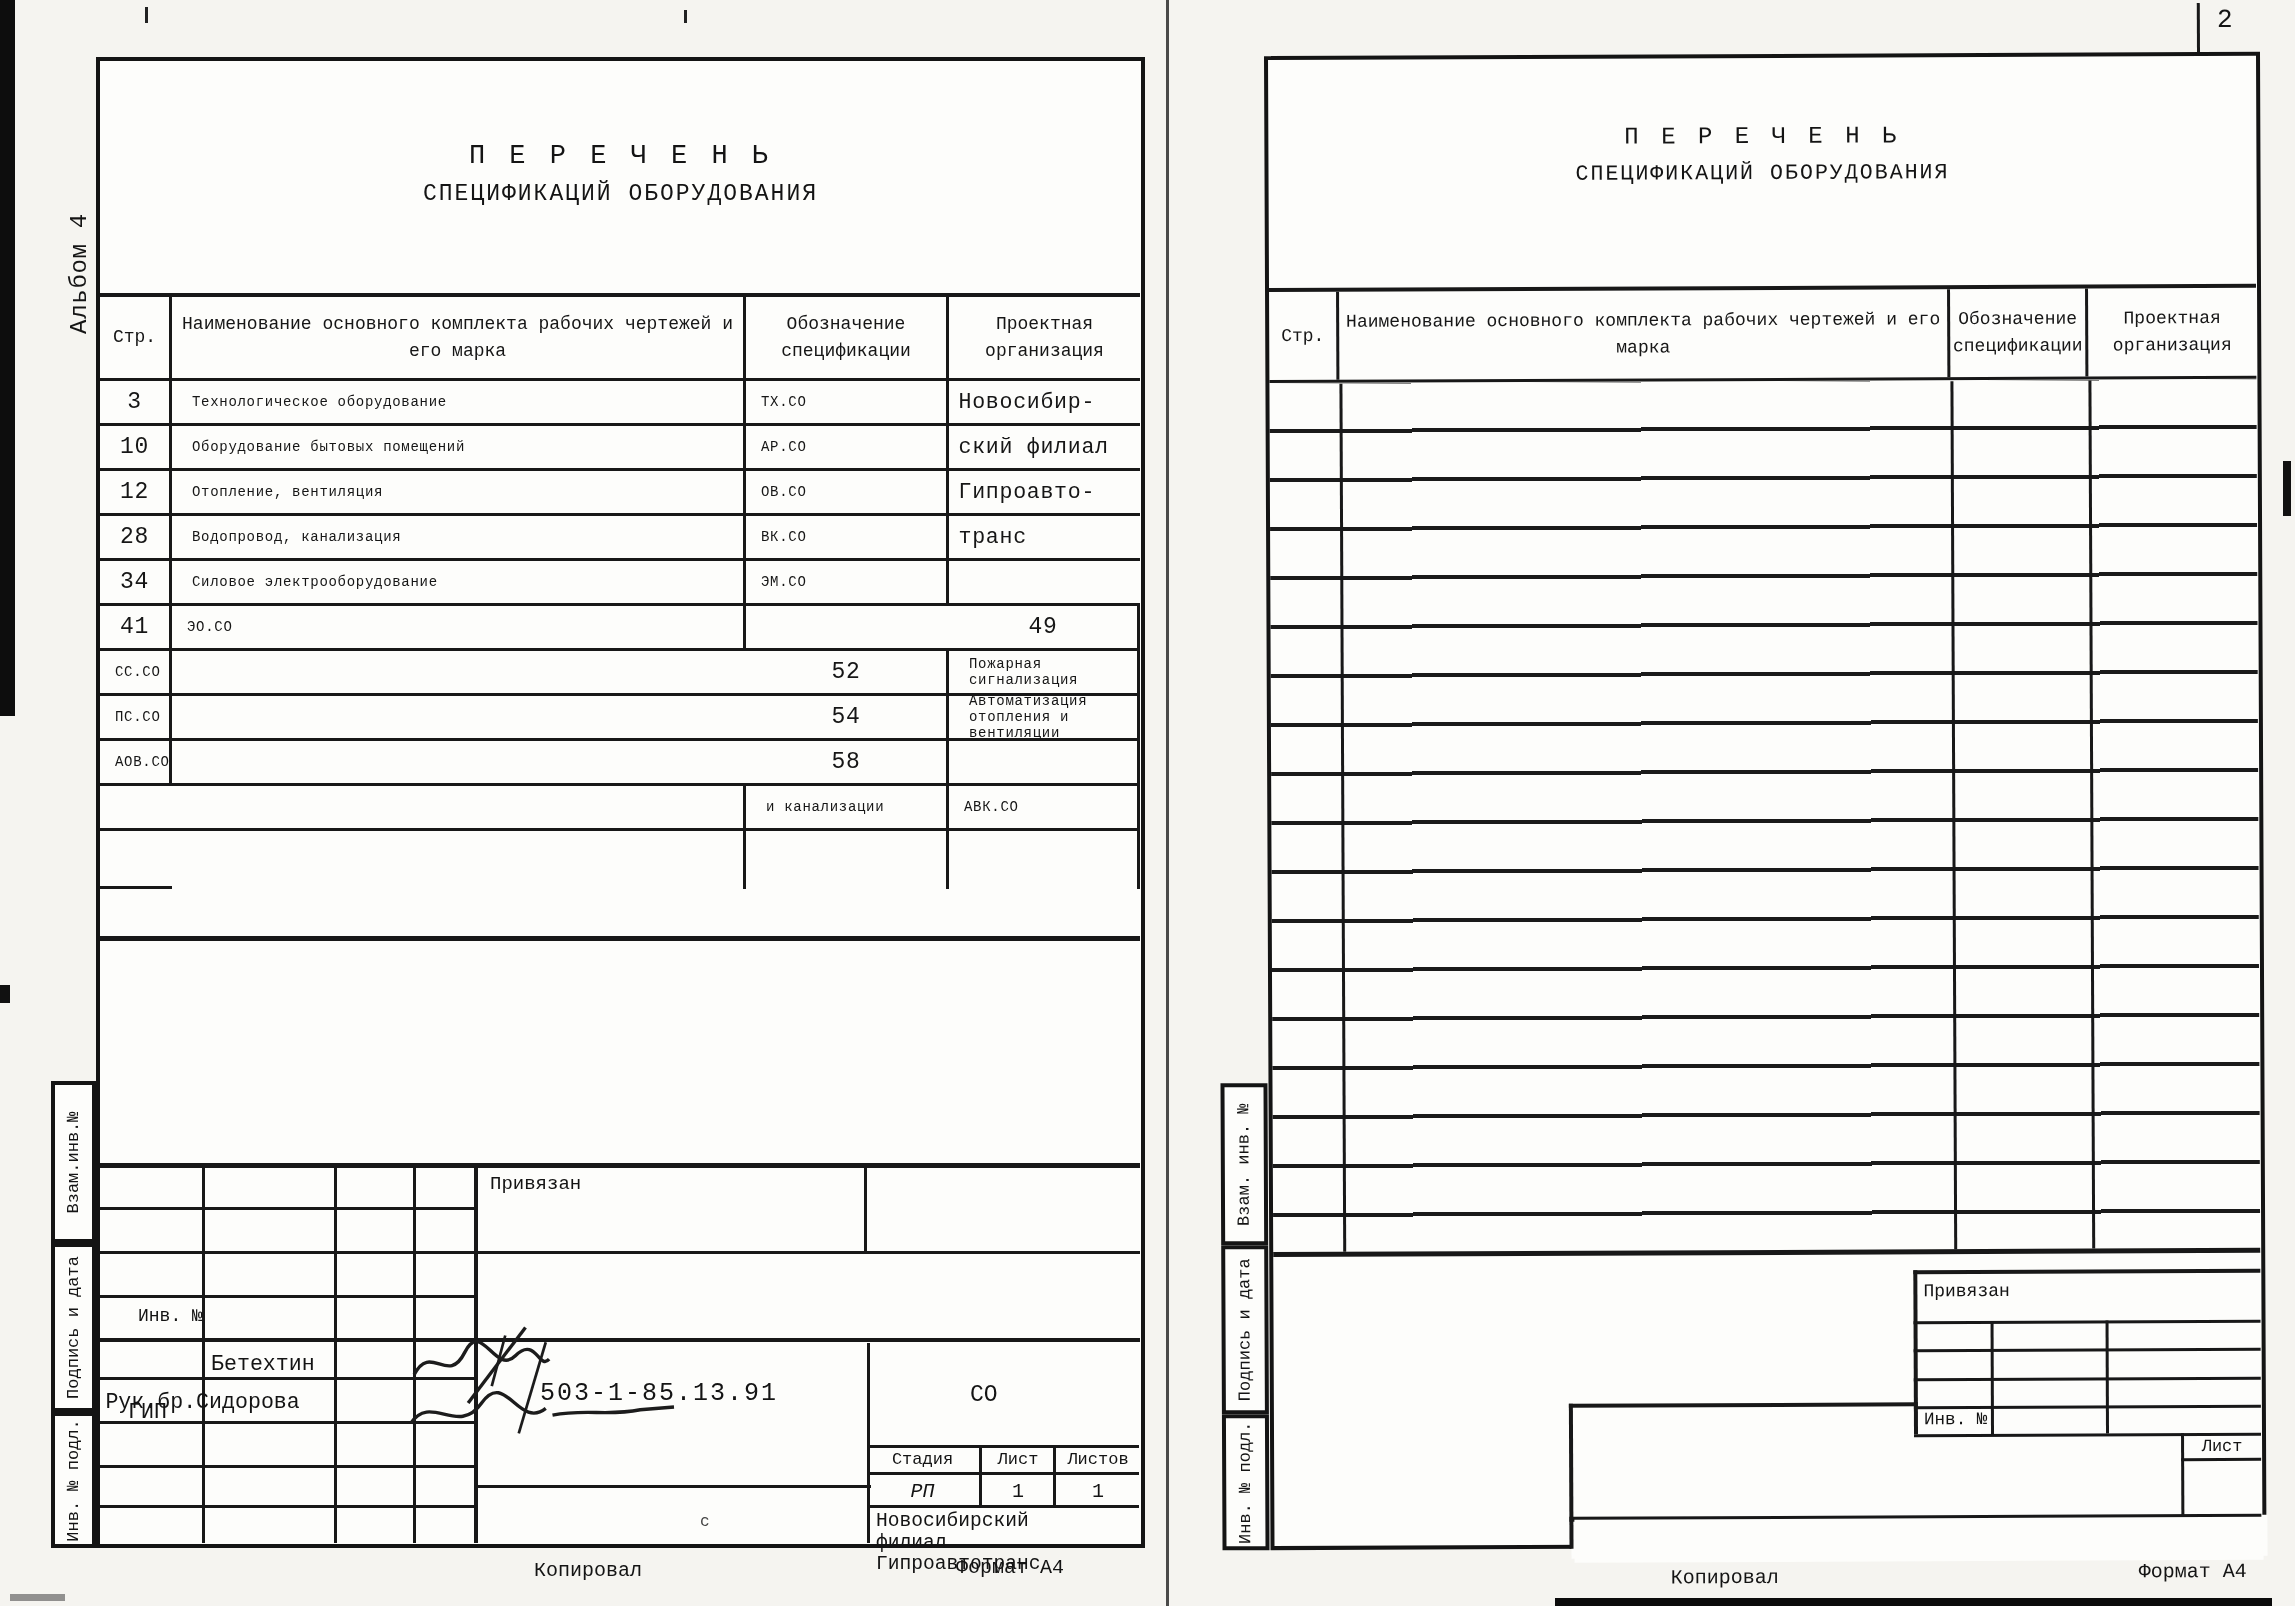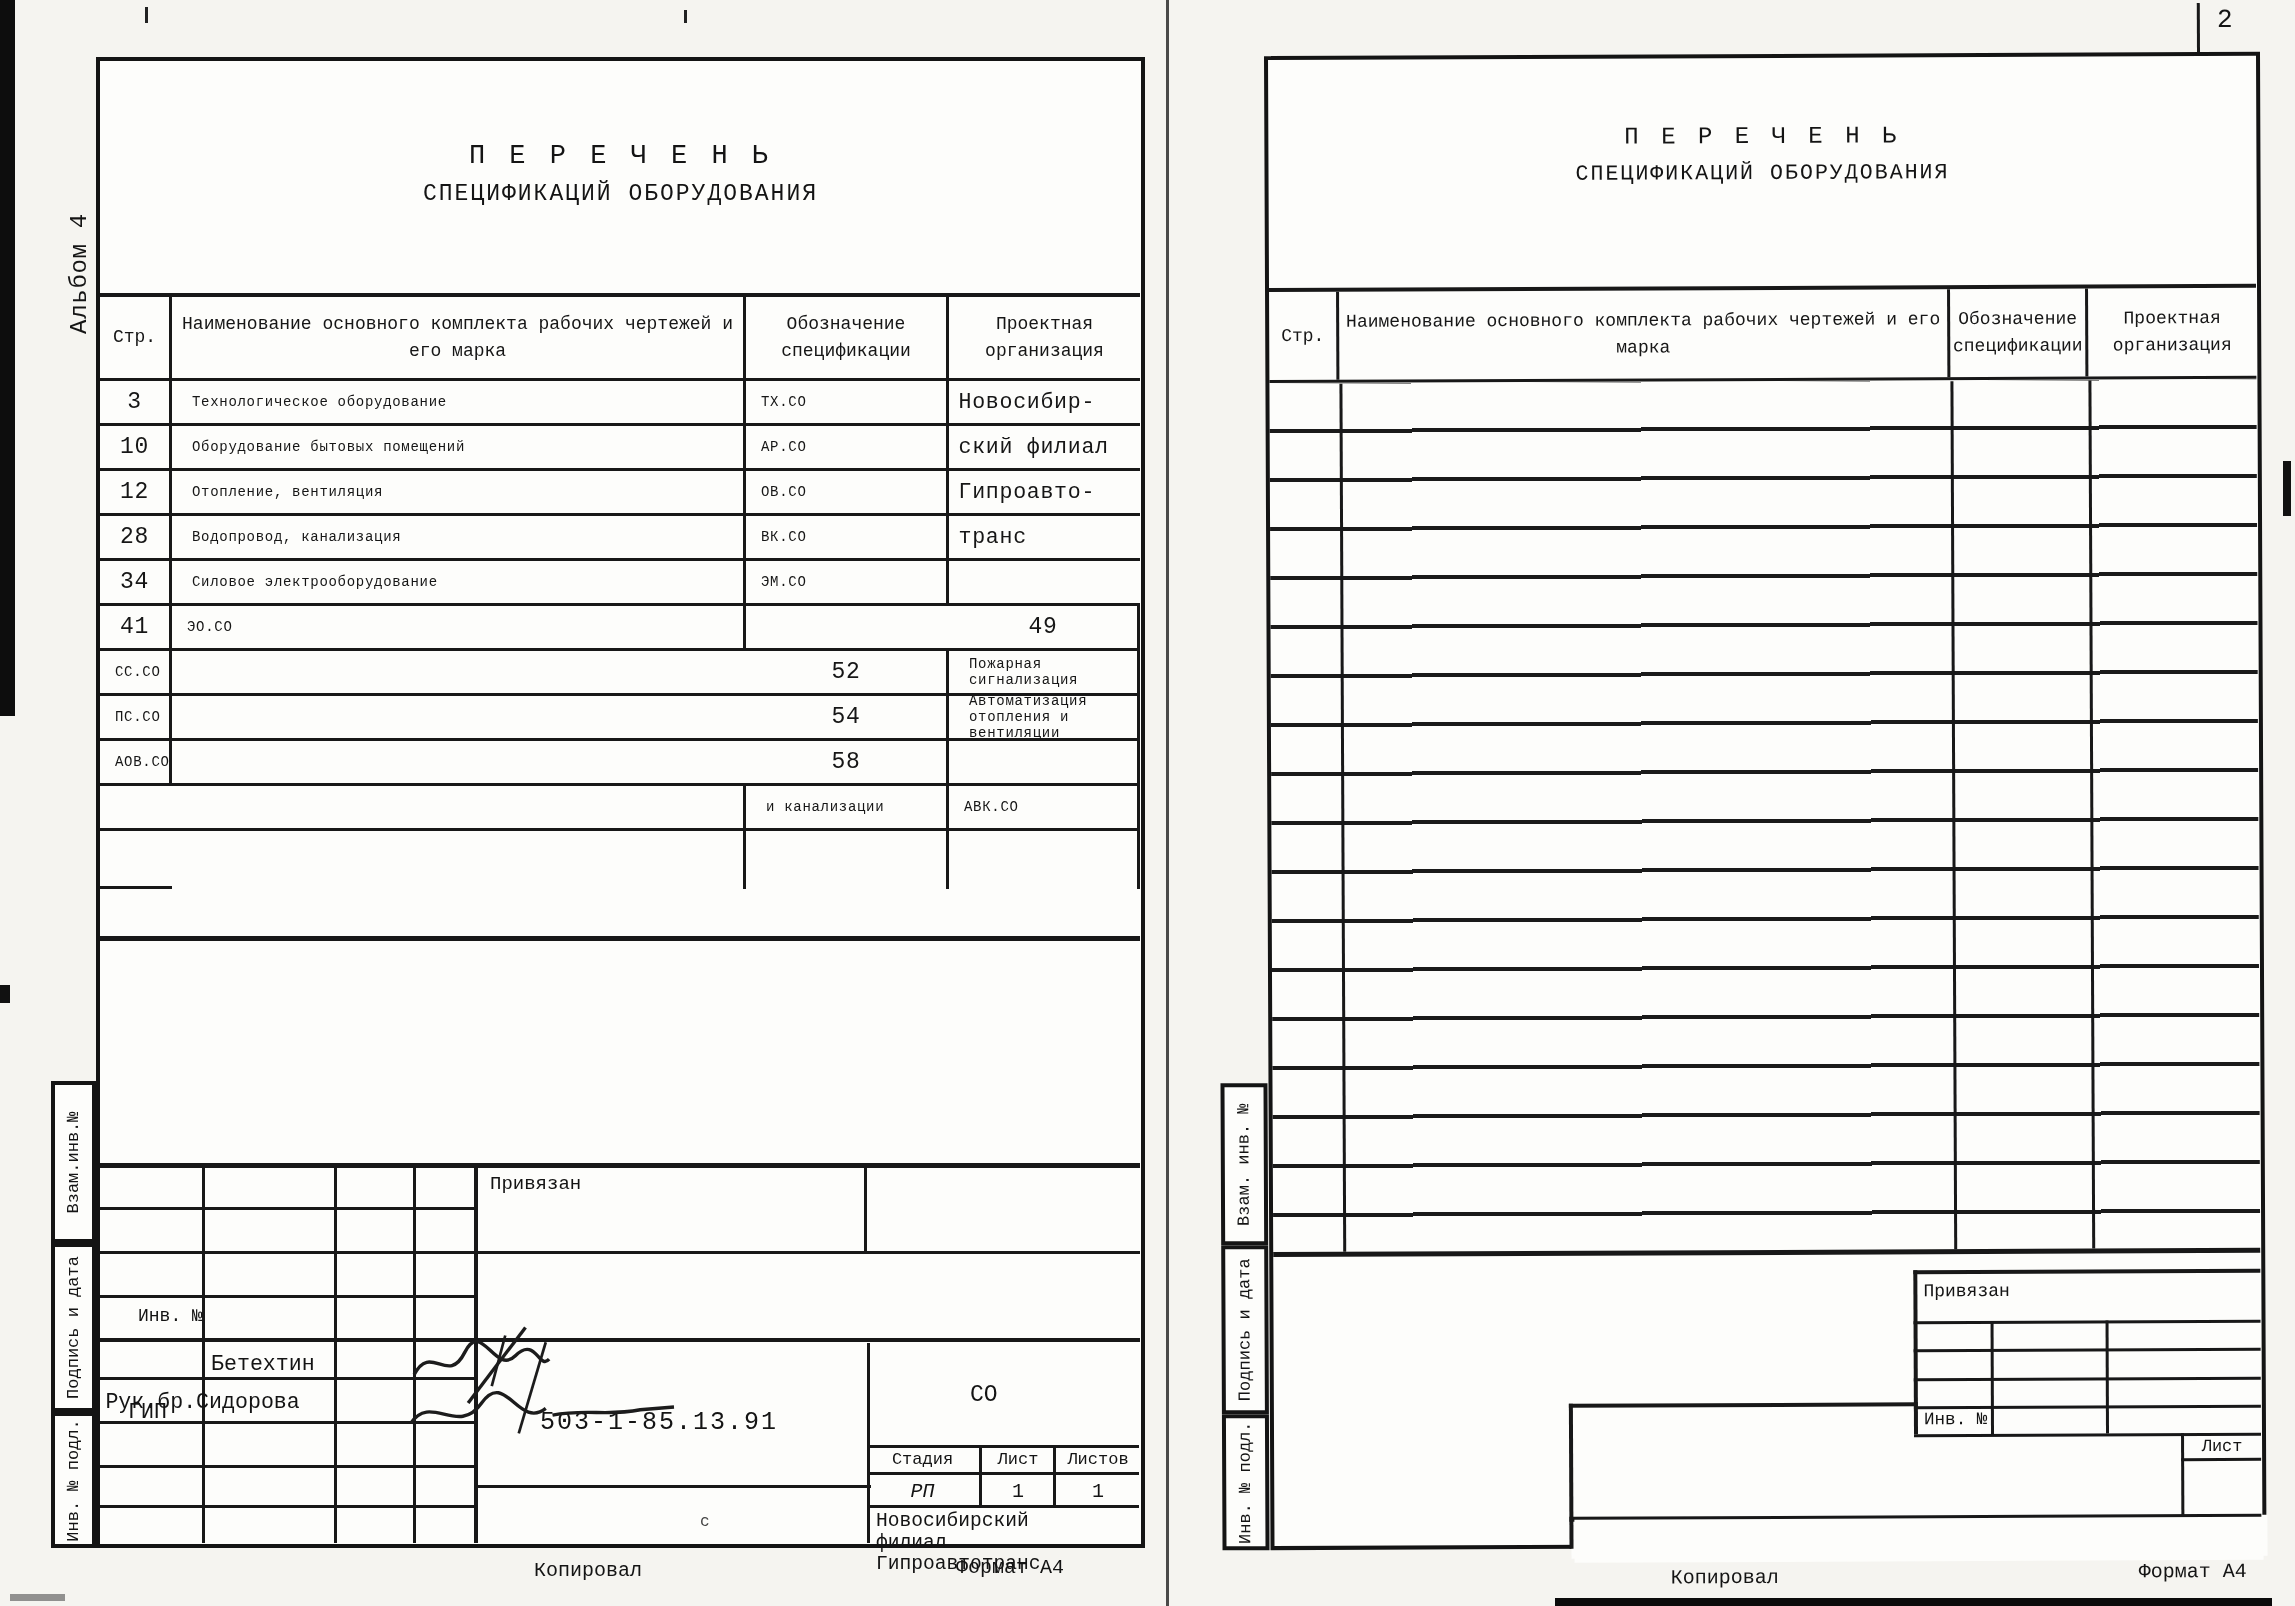--- a/index.html
+++ b/index.html
@@ -152,21 +152,21 @@
 
     <div class="ln" style="left:879px;top:1384px;width:2.7px;height:61px;"></div>
     <div class="ln" style="left:953px;top:1384px;width:2.7px;height:61px;"></div>
     <div class="ln" style="left:767px;top:1411px;width:272px;height:2.7px;"></div>
     <div class="ln" style="left:767px;top:1444px;width:272px;height:3.4px;"></div>
 
     <div class="lab" style="left:38px;top:1245px;font-size:18px;">Инв. №</div>
     <div class="lab" style="left:28px;top:1291px;font-size:21.6px;margin-top:48px;">ГИП</div>
     <div class="lab" style="left:111px;top:1291px;font-size:21.6px;">Бетехтин</div>
     <div class="lab" style="left:5.4px;top:1329px;font-size:21.6px;">Рук.бр.Сидорова</div>
-    <div class="lab" style="left:440px;top:1319px;font-size:25px;letter-spacing:2px;margin-top:29px;">503-1-85.13.91</div>
+    <div class="lab" style="left:440px;top:1319px;font-size:25px;letter-spacing:2px;">503-1-85.13.91</div>
     <div class="lab" style="left:870px;top:1321px;font-size:23px;">СО</div>
     <div class="lab" style="left:600px;top:1452px;font-size:16px;color:#444;">с</div>
     <div class="lab ctr" style="left:767px;top:1389px;width:111px;font-size:17px;">Стадия</div>
     <div class="lab ctr" style="left:882px;top:1389px;width:72px;font-size:17px;">Лист</div>
     <div class="lab ctr" style="left:956px;top:1389px;width:84px;font-size:17px;">Листов</div>
     <div class="lab ctr" style="left:767px;top:1419px;width:111px;font-size:20px;font-style:italic;">РП</div>
     <div class="lab ctr" style="left:882px;top:1419px;width:72px;font-size:20px;">1</div>
     <div class="lab ctr" style="left:956px;top:1419px;width:84px;font-size:20px;">1</div>
     <div class="lab" style="left:776px;top:1450px;font-size:19.6px;line-height:1.1;">Новосибирский
 филиал

